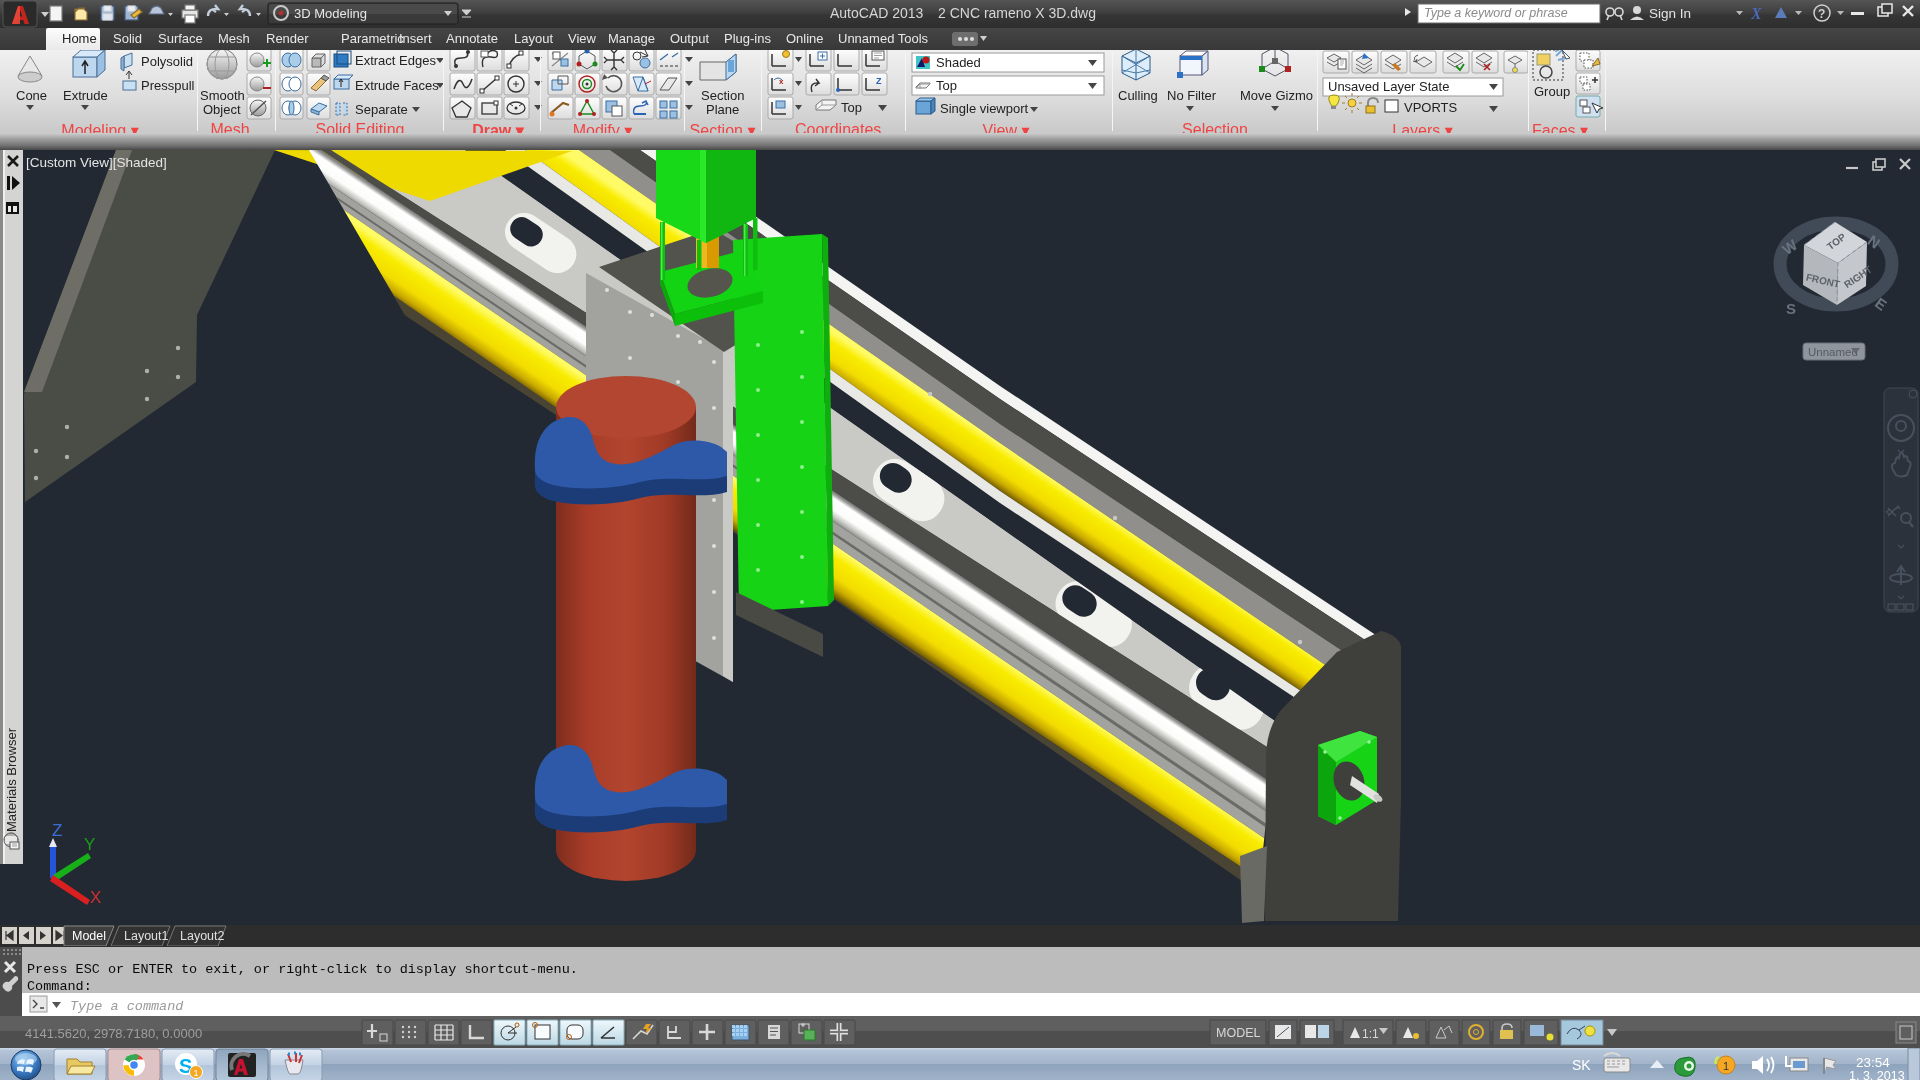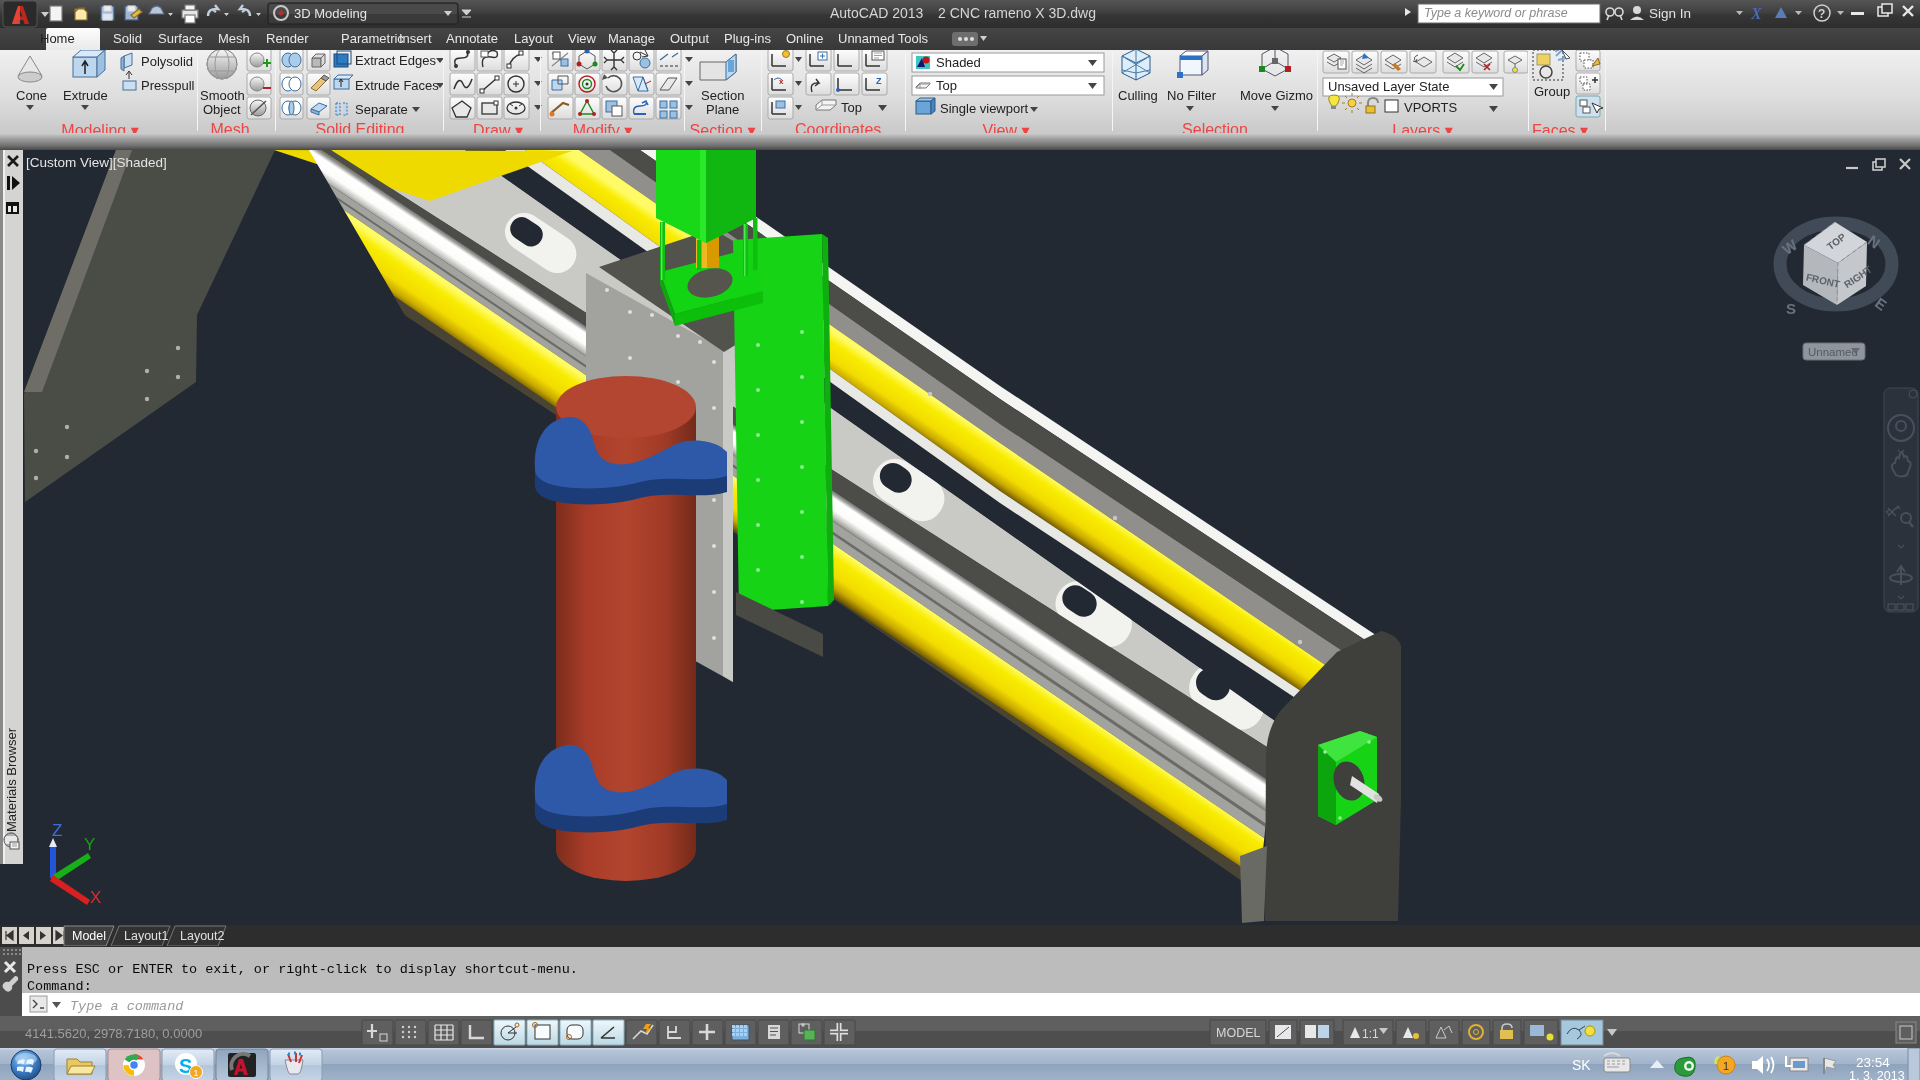--- a/index.html
+++ b/index.html
@@ -80,21 +80,21 @@
  <path d="M1837 11 l7 0 l-3.5 4 z" fill="#b9b9b9"></path>
 
  <rect x="1851" y="12" width="13" height="3" fill="#e8e8e8"></rect>
  <rect x="1878" y="7" width="10" height="9" fill="none" stroke="#e8e8e8" stroke-width="1.5"></rect>
       <rect x="1882" y="4" width="10" height="9" fill="#3a3a3a" stroke="#e8e8e8" stroke-width="1.5"></rect>
  <path d="M1903 6 l10 10 M1913 6 l-10 10" stroke="#e8e8e8" stroke-width="2.4"></path>
 </svg>
 </div>
 <div id="tabrow">
 <div class="abs" style="left:46px;top:0;width:54px;height:22px;background:linear-gradient(#fdfdfd,#e9e9e9);border-radius:2px 2px 0 0;"></div>
-<span class="tabtxt" style="left:40px;color:#222;">Home</span>
+<span class="tabtxt" style="left:62px;color:#222;">Home</span>
 <span class="tabtxt" style="left:113px;">Solid</span>
 <span class="tabtxt" style="left:158px;">Surface</span>
 <span class="tabtxt" style="left:218px;">Mesh</span>
 <span class="tabtxt" style="left:266px;">Render</span>
 <span class="tabtxt" style="left:323px;margin-left:18px;">Parametric</span>
 <span class="tabtxt" style="left:399px;">Insert</span>
 <span class="tabtxt" style="left:446px;">Annotate</span>
 <span class="tabtxt" style="left:514px;">Layout</span>
 <span class="tabtxt" style="left:568px;">View</span>
 <span class="tabtxt" style="left:608px;">Manage</span>
@@ -486,21 +486,21 @@
       <path d="M1592 103 l5 10 l2 -4 l4 -1 z" fill="#fff" stroke="#333"></path>
  </g>
 </svg>
 <div id="ribbonlabels">
 <div class="abs" style="left:0;top:121px;width:1606px;height:12px;background:linear-gradient(#dcdcdc,#c6c6c6);border-top:1px solid #b5b5b5;"></div>
 <div class="abs" style="left:1606px;top:50px;width:314px;height:83px;background:linear-gradient(90deg,#bdbdbd,#d8d8d8 40%,#c4c4c4);"></div>
 </div>
 <span class="panellabel" style="left:55px;width:90px;">Modeling ▾</span>
 <span class="panellabel" style="left:195px;width:70px;">Mesh</span>
 <span class="panellabel" style="left:310px;width:100px;">Solid Editing ▾</span>
-<span class="panellabel" style="left:468px;width:60px;">Draw ▾</span>
+<span class="panellabel" style="left:468px;width:60px;font-weight:bold;">Draw ▾</span>
 <span class="panellabel" style="left:570px;width:65px;text-align:center;">Modify ▾</span>
 <span class="panellabel" style="left:685px;width:75px;">Section ▾</span>
 <span class="panellabel" style="left:795px;width:85px;">Coordinates</span>
 <span class="panellabel" style="left:975px;width:62px;">View ▾</span>
 <span class="panellabel" style="left:1175px;width:80px;">Selection</span>
 <span class="panellabel" style="left:1390px;width:65px;">Layers ▾</span>
 <span class="panellabel" style="left:1525px;width:70px;">Faces ▾</span>
 <div class="vsep" style="left:197px;"></div>
 <div class="vsep" style="left:275px;"></div>
 <div class="vsep" style="left:443px;"></div>

